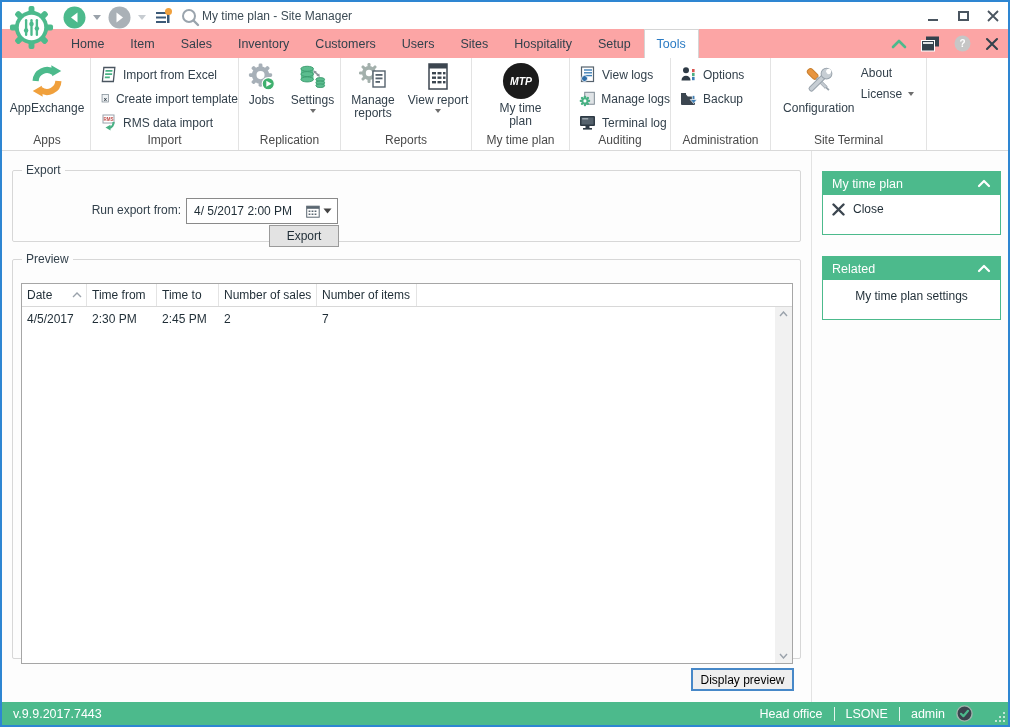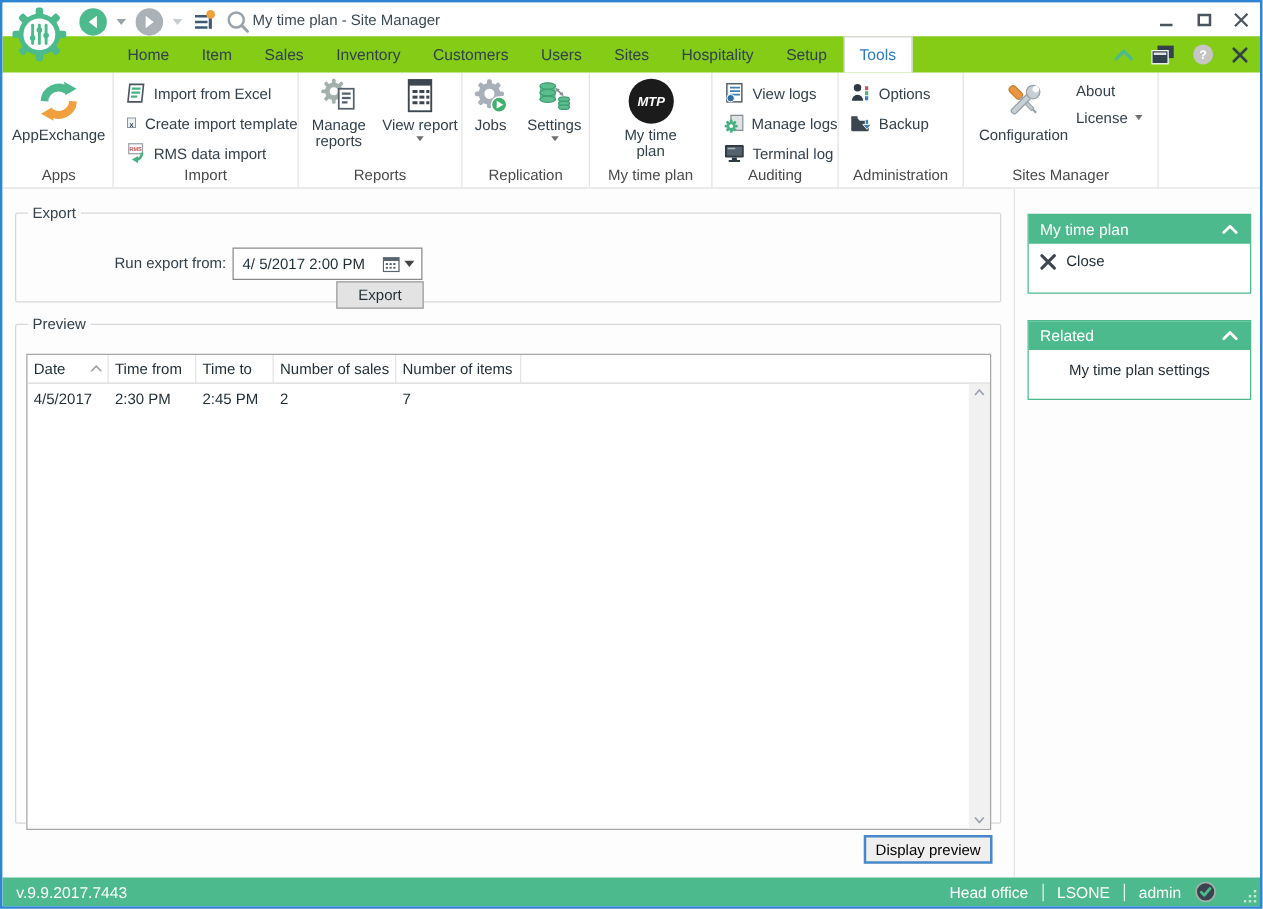--- a/index.html
+++ b/index.html
@@ -13,21 +13,21 @@
   .titlebar { height:27px; position:relative; background:#fff; flex:0 0 auto; }
   .app-logo { position:absolute; left:7px; top:3px; width:45px; height:45px; z-index:6; }
   .qat { position:absolute; left:61px; top:3px; height:24px; display:flex; align-items:center; gap:7px; }
   .title { position:absolute; left:200px; right:200px; top:7px; color:#3c4b55; font-size:12px; }
   .win-controls { position:absolute; right:8px; top:0; height:27px; display:flex; gap:16px; align-items:center; }
   .wc { width:14px; height:14px; display:flex; align-items:center; justify-content:center; cursor:default; }
   .min-glyph { width:10px; height:2px; background:#4a5560; margin-top:8px; }
   .max-glyph { width:11px; height:10px; border:2px solid #4a5560; }
 
   
-  .tabrow { height:29px; display:flex; align-items:stretch; padding-left:87px; position:relative; flex:0 0 auto; background:#84cc16; }
+  .tabrow { height:29px; display:flex; align-items:stretch; padding-left:56px; position:relative; flex:0 0 auto; background:#fca5a5; }
   .tab { padding:0 12px; display:flex; align-items:center; font-size:12.5px; color:#33414c; border:1px solid transparent; border-bottom:none; }
   .tab.active { color:#2b7bc4; border-color:#d5d5d5; background:#fff; }
   .tab-icons { position:absolute; right:9px; top:0; height:100%; display:flex; align-items:center; gap:14px; }
 
   
   .ribbon { height:93px; display:flex; border-bottom:1px solid #d9d9d9; flex:0 0 auto; padding-left:2px; background:#fff; }
   .rgroup { display:flex; flex-direction:column; border-right:1px solid #e3e3e3; }
   .rgroup-content { flex:1; display:flex; justify-content:center; }
   .rgroup-label { text-align:center; color:#4a4a4a; padding:1px 0 3px; font-size:12px; }
   .g-apps{width:87px} .g-import{width:148px} .g-reports{width:131px} .g-repl{width:102px}
@@ -230,20 +230,62 @@
               <path d="M13.5 8 a5.5 5.5 0 0 1 -4.5 6" fill="none" stroke="#49b184" stroke-width="2.2"></path>
               <path d="M5.5 13.5 L10.5 16.5 L10.5 10.8 Z" fill="#49b184"></path>
             </svg>
             <span>RMS data import</span>
           </div>
         </div>
       </div>
       <div class="rgroup-label">Import</div>
     </div>
 
+    <div class="rgroup g-repl">
+      <div class="rgroup-content bigrow">
+        <div class="bigbtn" style="width:42px">
+          <svg width="29" height="30" viewBox="0 0 30 30">
+            <g fill="#a7b0b8">
+              <rect x="12" y="1" width="4" height="24" rx="1.5"></rect>
+              <rect x="12" y="1" width="4" height="24" rx="1.5" transform="rotate(45 14 13)"></rect>
+              <rect x="12" y="1" width="4" height="24" rx="1.5" transform="rotate(90 14 13)"></rect>
+              <rect x="12" y="1" width="4" height="24" rx="1.5" transform="rotate(135 14 13)"></rect>
+              <circle cx="14" cy="13" r="9"></circle>
+            </g>
+            <circle cx="14" cy="13" r="4.2" fill="#fff"></circle>
+            <circle cx="22" cy="22" r="6.3" fill="#3fb06e" stroke="#fff" stroke-width="1.2"></circle>
+            <path d="M20 18.8 L25.5 22 L20 25.2 Z" fill="#fff"></path>
+          </svg>
+          <span class="lbl">Jobs</span>
+        </div>
+        <div class="bigbtn" style="width:52px">
+          <svg width="29" height="30" viewBox="0 0 30 30">
+            <g fill="#5cbd8f" stroke="#3e9e71" stroke-width="1">
+              <rect x="3" y="6.5" width="13" height="11" stroke="none"></rect>
+              <ellipse cx="9.5" cy="6.5" rx="6.5" ry="2.6"></ellipse>
+              <ellipse cx="9.5" cy="12" rx="6.5" ry="2.6"></ellipse>
+              <ellipse cx="9.5" cy="17.5" rx="6.5" ry="2.6"></ellipse>
+            </g>
+            <line x1="17" y1="9.5" x2="21.5" y2="13.5" stroke="#8a9299" stroke-width="1.6"></line>
+            <path d="M16 8 L16.5 11.5 L19.5 9.5 Z" fill="#8a9299"></path>
+            <path d="M22.5 15 L22 11.5 L19 13.5 Z" fill="#8a9299"></path>
+            <g fill="#5cbd8f" stroke="#3e9e71" stroke-width="1">
+              <rect x="18.5" y="17.5" width="9" height="6.5" stroke="none"></rect>
+              <ellipse cx="23" cy="17.5" rx="4.5" ry="1.9"></ellipse>
+              <ellipse cx="23" cy="21" rx="4.5" ry="1.9"></ellipse>
+              <ellipse cx="23" cy="24" rx="4.5" ry="1.9"></ellipse>
+            </g>
+          </svg>
+          <span class="lbl">Settings</span>
+          <span class="caret-down"></span>
+        </div>
+      </div>
+      <div class="rgroup-label">Replication</div>
+    </div>
+
     <div class="rgroup g-reports">
       <div class="rgroup-content bigrow">
         <div class="bigbtn" style="width:60px">
           <svg width="30" height="30" viewBox="0 0 30 30">
             <g fill="#a3b0ac">
               <rect x="9.5" y="1" width="3" height="20" rx="1.2"></rect>
               <rect x="9.5" y="1" width="3" height="20" rx="1.2" transform="rotate(45 11 11)"></rect>
               <rect x="9.5" y="1" width="3" height="20" rx="1.2" transform="rotate(90 11 11)"></rect>
               <rect x="9.5" y="1" width="3" height="20" rx="1.2" transform="rotate(135 11 11)"></rect>
               <circle cx="11" cy="11" r="7"></circle>
@@ -274,62 +316,20 @@
                 <rect x="19" y="19" width="2.5" height="2.4"></rect>
             </g>
           </svg>
           <span class="lbl">View report</span>
           <span class="caret-down"></span>
         </div>
       </div>
       <div class="rgroup-label">Reports</div>
     </div>
 
-    <div class="rgroup g-repl">
-      <div class="rgroup-content bigrow">
-        <div class="bigbtn" style="width:42px">
-          <svg width="29" height="30" viewBox="0 0 30 30">
-            <g fill="#a7b0b8">
-              <rect x="12" y="1" width="4" height="24" rx="1.5"></rect>
-              <rect x="12" y="1" width="4" height="24" rx="1.5" transform="rotate(45 14 13)"></rect>
-              <rect x="12" y="1" width="4" height="24" rx="1.5" transform="rotate(90 14 13)"></rect>
-              <rect x="12" y="1" width="4" height="24" rx="1.5" transform="rotate(135 14 13)"></rect>
-              <circle cx="14" cy="13" r="9"></circle>
-            </g>
-            <circle cx="14" cy="13" r="4.2" fill="#fff"></circle>
-            <circle cx="22" cy="22" r="6.3" fill="#3fb06e" stroke="#fff" stroke-width="1.2"></circle>
-            <path d="M20 18.8 L25.5 22 L20 25.2 Z" fill="#fff"></path>
-          </svg>
-          <span class="lbl">Jobs</span>
-        </div>
-        <div class="bigbtn" style="width:52px">
-          <svg width="29" height="30" viewBox="0 0 30 30">
-            <g fill="#5cbd8f" stroke="#3e9e71" stroke-width="1">
-              <rect x="3" y="6.5" width="13" height="11" stroke="none"></rect>
-              <ellipse cx="9.5" cy="6.5" rx="6.5" ry="2.6"></ellipse>
-              <ellipse cx="9.5" cy="12" rx="6.5" ry="2.6"></ellipse>
-              <ellipse cx="9.5" cy="17.5" rx="6.5" ry="2.6"></ellipse>
-            </g>
-            <line x1="17" y1="9.5" x2="21.5" y2="13.5" stroke="#8a9299" stroke-width="1.6"></line>
-            <path d="M16 8 L16.5 11.5 L19.5 9.5 Z" fill="#8a9299"></path>
-            <path d="M22.5 15 L22 11.5 L19 13.5 Z" fill="#8a9299"></path>
-            <g fill="#5cbd8f" stroke="#3e9e71" stroke-width="1">
-              <rect x="18.5" y="17.5" width="9" height="6.5" stroke="none"></rect>
-              <ellipse cx="23" cy="17.5" rx="4.5" ry="1.9"></ellipse>
-              <ellipse cx="23" cy="21" rx="4.5" ry="1.9"></ellipse>
-              <ellipse cx="23" cy="24" rx="4.5" ry="1.9"></ellipse>
-            </g>
-          </svg>
-          <span class="lbl">Settings</span>
-          <span class="caret-down"></span>
-        </div>
-      </div>
-      <div class="rgroup-label">Replication</div>
-    </div>
-
     <div class="rgroup g-mtp">
       <div class="rgroup-content">
         <div class="bigbtn" style="width:64px">
           <svg width="38" height="38" viewBox="0 0 40 40">
             <circle cx="20" cy="20" r="19" fill="#1b1b1b"></circle>
             <text x="20" y="24" text-anchor="middle" font-size="11" font-weight="bold" font-style="italic" fill="#fff">MTP</text>
           </svg>
           <span class="lbl">My time plan</span>
         </div>
       </div>
@@ -427,21 +427,21 @@
         <div class="smallcol" style="padding-left:2px; width:auto;">
           <div class="smallitem">
             <span>About</span>
           </div>
           <div class="smallitem">
             <span>License</span>
             <span class="caret-down"></span>
           </div>
         </div>
       </div>
-      <div class="rgroup-label">Sites Manager</div>
+      <div class="rgroup-label">Site Terminal</div>
     </div>
 
     <div class="rgroup g-fill"></div>
   </div>
 
   <div class="content">
 
     <fieldset class="fs-export">
       <legend>Export</legend>
       <div class="run-label">Run export from:</div>

